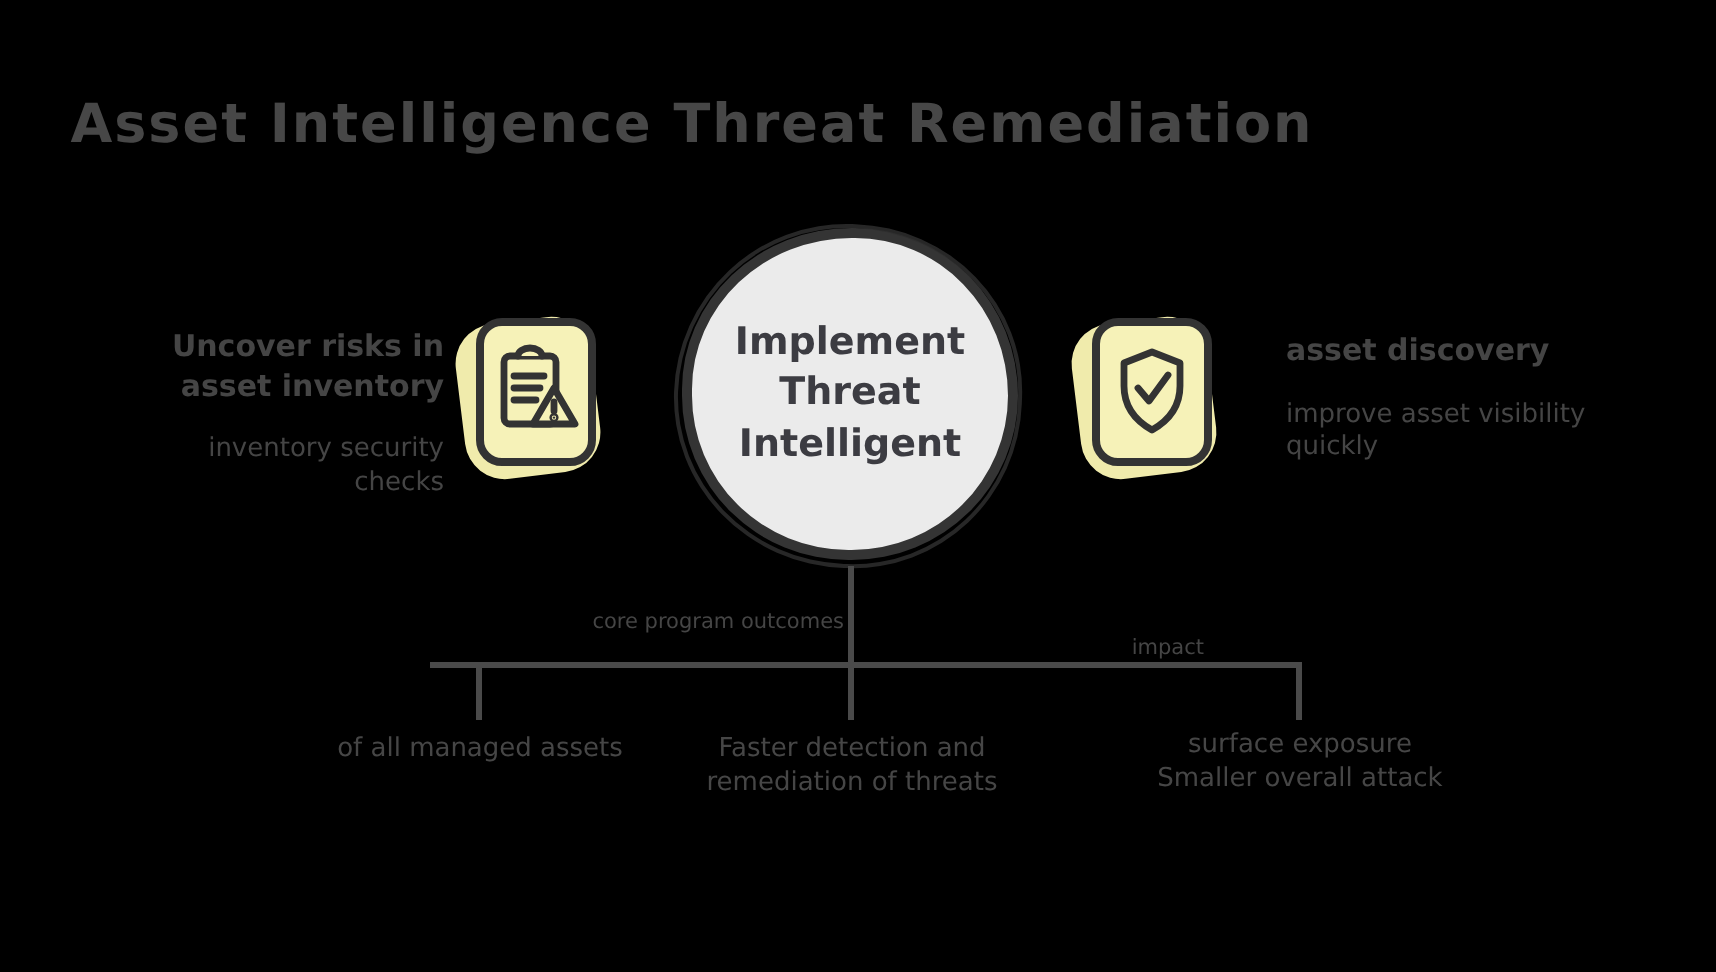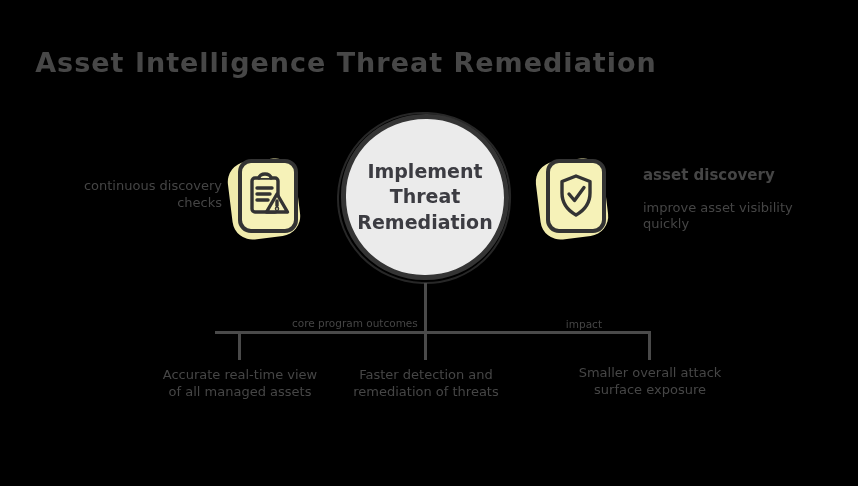--- a/index.html
+++ b/index.html
@@ -57,22 +57,26 @@
   }
 </style>
 </head>
 <body>
 
 <div class="canvas">
 
   <div class="title">Asset Intelligence Threat Remediation</div>
 
   <div class="side-text left-text">
+    <div class="heading">
+      <div>Uncover risks in</div>
+      <div>asset inventory</div>
+    </div>
     <div class="desc">
-      <div>continuous discovery</div>
+      <div>inventory security</div>
       <div>checks</div>
     </div>
   </div>
 
   <div class="icon-card" style="left:233px;top:150px;">
     <div class="blob"></div>
     <div class="face">
       <svg width="48" height="52" viewBox="0 0 48 52" fill="none" stroke="#333333" stroke-width="3.4" stroke-linecap="round" stroke-linejoin="round">
         <rect x="8" y="8" width="26" height="34" rx="3"></rect>
         <path d="M15 8 a6 4 0 0 1 12 0" fill="#f6f2b8"></path>
@@ -82,21 +86,21 @@
         <path d="M33 24 L43.5 42 H22.5 Z" fill="#f6f2b8"></path>
         <line x1="33" y1="31" x2="33" y2="35.5"></line>
         <circle cx="33" cy="38.8" r="0.6" fill="#333333"></circle>
       </svg>
     </div>
   </div>
 
   <div class="center-node">
     <div>Implement</div>
     <div>Threat</div>
-    <div>Remediation</div>
+    <div>Intelligent</div>
   </div>
 
   <div class="icon-card" style="left:541px;top:150px;">
     <div class="blob"></div>
     <div class="face">
       <svg width="46" height="50" viewBox="0 0 46 50" fill="none" stroke="#333333" stroke-width="3.4" stroke-linecap="round" stroke-linejoin="round">
         <path d="M23 5 L37 10.5 V22 C37 32.5 31 39.5 23 44 C15 39.5 9 32.5 9 22 V10.5 Z"></path>
         <path d="M16 23 L21.5 29.5 L31 16.5"></path>
       </svg>
     </div>
@@ -111,29 +115,28 @@
       <div>quickly</div>
     </div>
   </div>
 
   <div class="line" style="left:424px;top:283px;width:3px;height:50px;"></div>
   <div class="line" style="left:215px;top:331px;width:436px;height:3px;"></div>
   <div class="line" style="left:238px;top:333px;width:3px;height:27px;"></div>
   <div class="line" style="left:424px;top:333px;width:3px;height:27px;"></div>
   <div class="line" style="left:648px;top:333px;width:3px;height:27px;"></div>
 
-  <div class="rail-label" style="left:292px;top:318px;width:130px;text-align:left;">core program outcomes</div>
+  <div class="rail-label" style="left:292px;top:306px;width:130px;text-align:right;">core program outcomes</div>
   <div class="rail-label" style="left:552px;top:319px;width:50px;text-align:right;">impact</div>
 
   <div class="outcome" style="left:138px;top:367px;">
-    <div>Accurate real-time view</div>
     <div>of all managed assets</div>
   </div>
   <div class="outcome" style="left:324px;top:367px;">
     <div>Faster detection and</div>
     <div>remediation of threats</div>
   </div>
   <div class="outcome" style="left:548px;top:365px;">
+    <div>surface exposure</div>
     <div>Smaller overall attack</div>
-    <div>surface exposure</div>
   </div>
 
 </div>
 
 </body></html>

